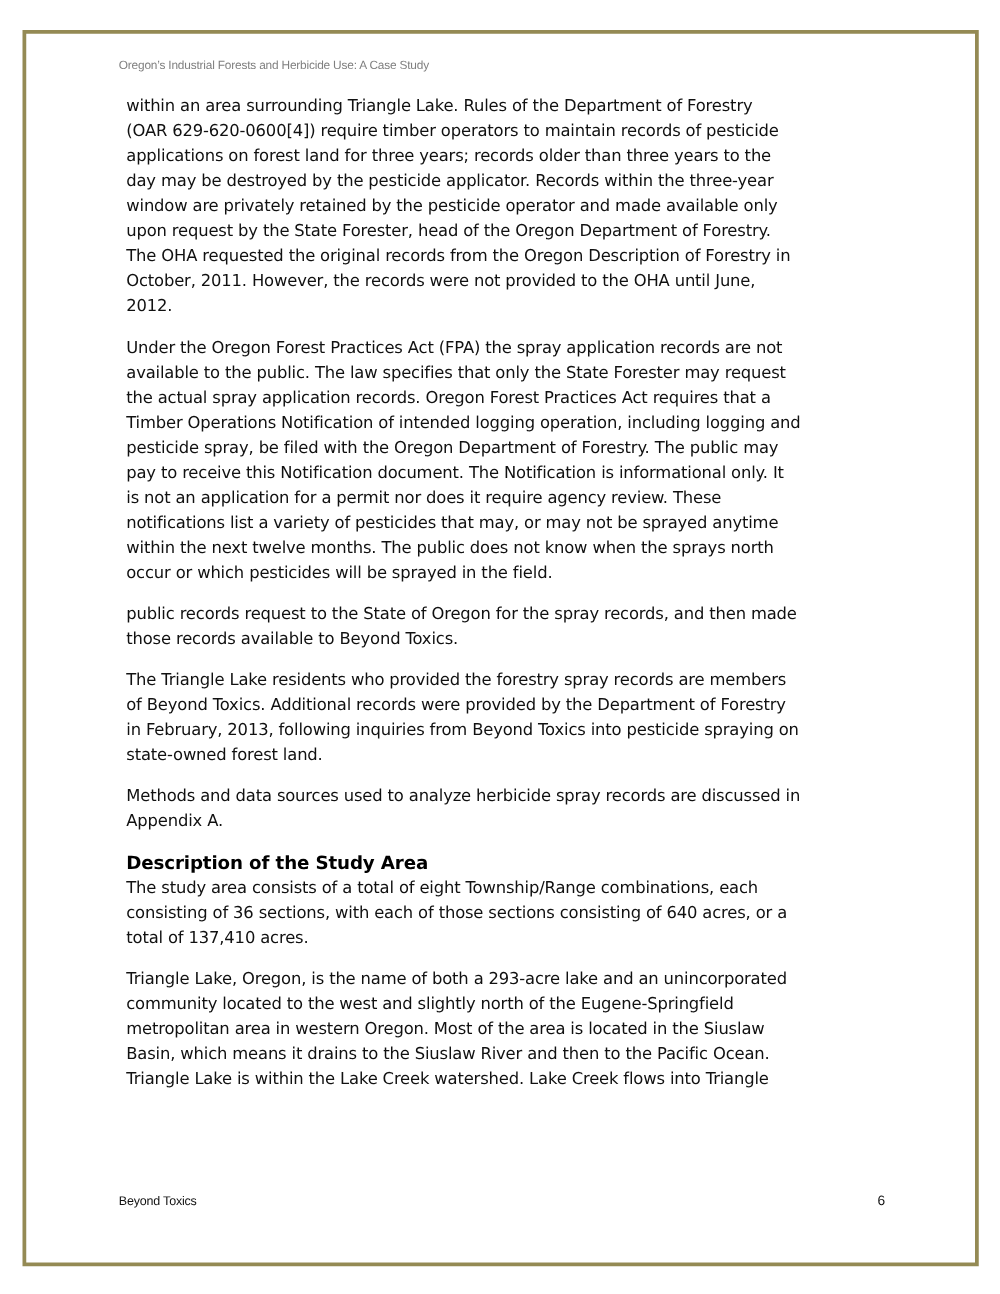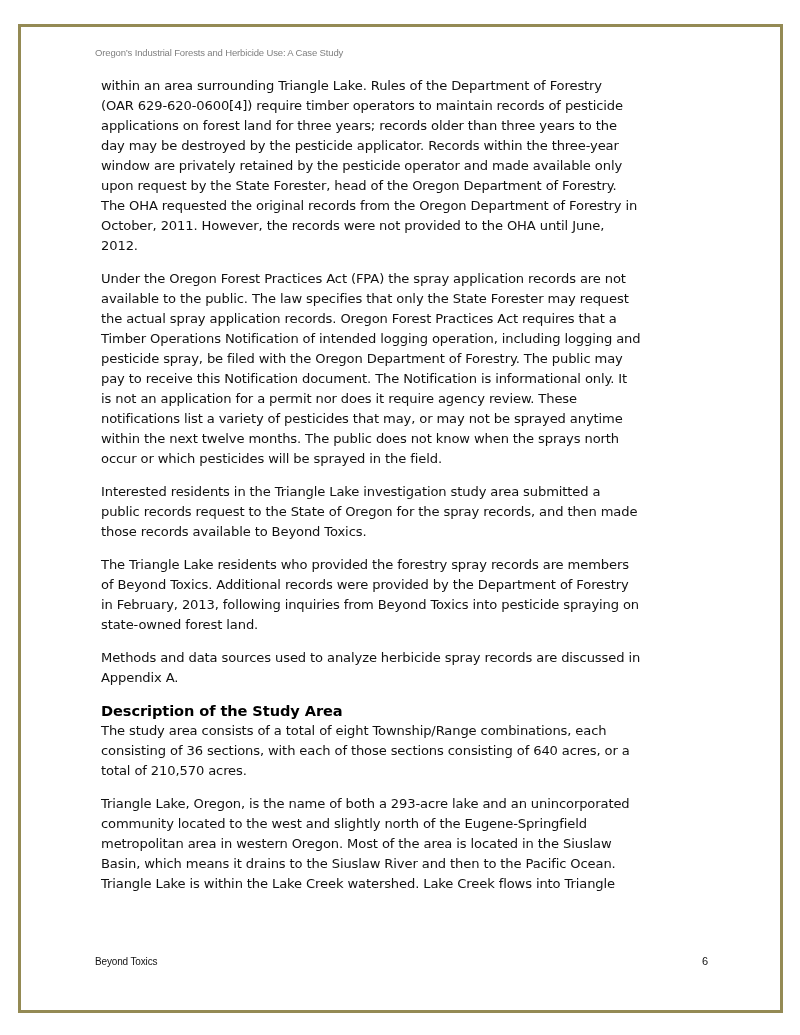--- a/index.html
+++ b/index.html
@@ -89,58 +89,57 @@
 
 <div class="content">
   <div id="before-heading">
       <p>
         <span class="ln">within an area surrounding Triangle Lake.  Rules of the Department of Forestry</span>
         <span class="ln">(OAR 629-620-0600[4]) require timber operators to maintain records of pesticide</span>
         <span class="ln">applications on forest land for three years; records older than three years to the</span>
         <span class="ln">day may be destroyed by the pesticide applicator.  Records within the three-year</span>
         <span class="ln">window are privately retained by the pesticide operator and made available only</span>
         <span class="ln">upon request by the State Forester, head of the Oregon Department of Forestry.</span>
-        <span class="ln">The OHA requested the original records from the Oregon Department of Forestry in</span>
+        <span class="ln">The OHA requested the original records from the Oregon Description of Forestry in</span>
         <span class="ln">October, 2011.  However, the records were not provided to the OHA until June,</span>
         <span class="ln">2012.</span>
       </p>
       <p>
         <span class="ln">Under the Oregon Forest Practices Act (FPA) the spray application records are not</span>
         <span class="ln">available to the public.  The law specifies that only the State Forester may request</span>
         <span class="ln">the actual spray application records. Oregon Forest Practices Act requires that a</span>
         <span class="ln">Timber Operations Notification of intended logging operation, including logging and</span>
         <span class="ln">pesticide spray, be filed with the Oregon Department of Forestry.  The public may</span>
         <span class="ln">pay to receive this Notification document.  The Notification is informational only.  It</span>
         <span class="ln">is not an application for a permit nor does it require agency review.  These</span>
         <span class="ln">notifications list a variety of pesticides that may, or may not be sprayed anytime</span>
         <span class="ln">within the next twelve months.  The public does not know when the sprays north</span>
         <span class="ln">occur or which pesticides will be sprayed in the field.</span>
       </p>
       <p>
-        <span class="ln">Interested residents in the Triangle Lake investigation study area submitted a</span>
         <span class="ln">public records request to the State of Oregon for the spray records, and then made</span>
         <span class="ln">those records available to Beyond Toxics.</span>
       </p>
       <p>
         <span class="ln">The Triangle Lake residents who provided the forestry spray records are members</span>
         <span class="ln">of Beyond Toxics.  Additional records were provided by the Department of Forestry</span>
         <span class="ln">in February, 2013, following inquiries from Beyond Toxics into pesticide spraying on</span>
         <span class="ln">state-owned forest land.</span>
       </p>
       <p>
         <span class="ln">Methods and data sources used to analyze herbicide spray records are discussed in</span>
         <span class="ln">Appendix A.</span>
       </p>
     </div>
   <h2 class="section-heading">Description of the Study Area</h2>
   <div id="after-heading">
       <p class="after-heading">
         <span class="ln">The study area consists of a total of eight Township/Range combinations, each</span>
         <span class="ln">consisting of 36 sections, with each of those sections consisting of 640 acres, or a</span>
-        <span class="ln">total of 210,570 acres.</span>
+        <span class="ln">total of 137,410 acres.</span>
       </p>
       <p>
         <span class="ln">Triangle Lake, Oregon, is the name of both a 293-acre lake and an unincorporated</span>
         <span class="ln">community located to the west and slightly north of the Eugene-Springfield</span>
         <span class="ln">metropolitan area in western Oregon.  Most of the area is located in the Siuslaw</span>
         <span class="ln">Basin, which means it drains to the Siuslaw River and then to the Pacific Ocean.</span>
         <span class="ln">Triangle Lake is within the Lake Creek watershed.  Lake Creek flows into Triangle</span>
       </p>
     </div>
 </div>

